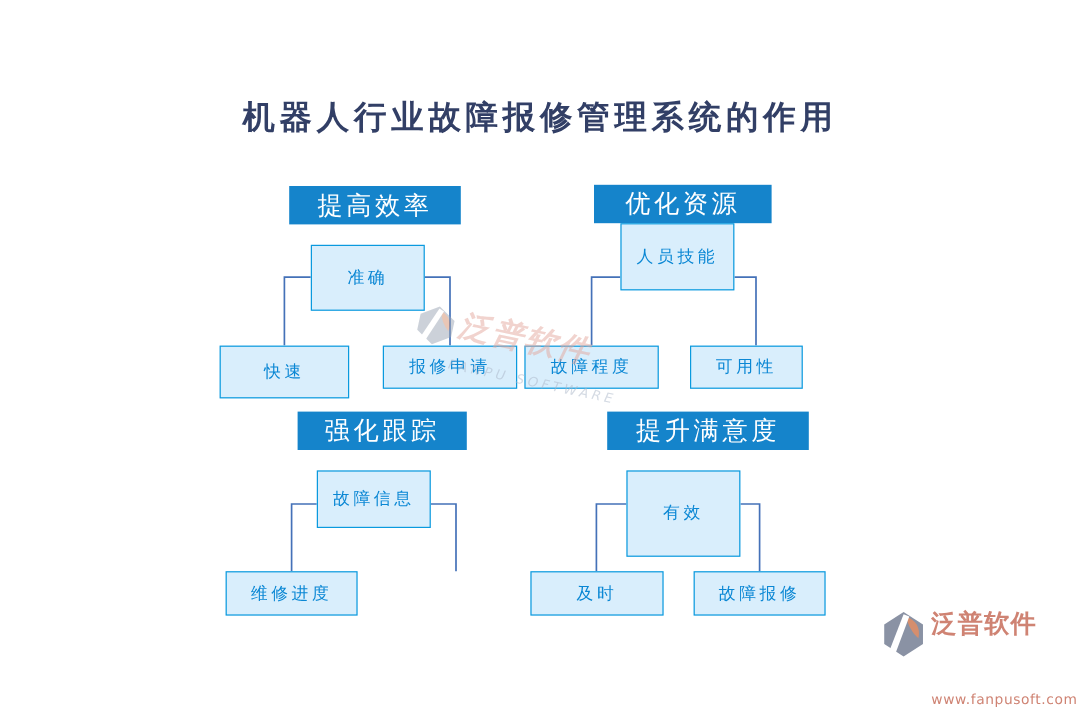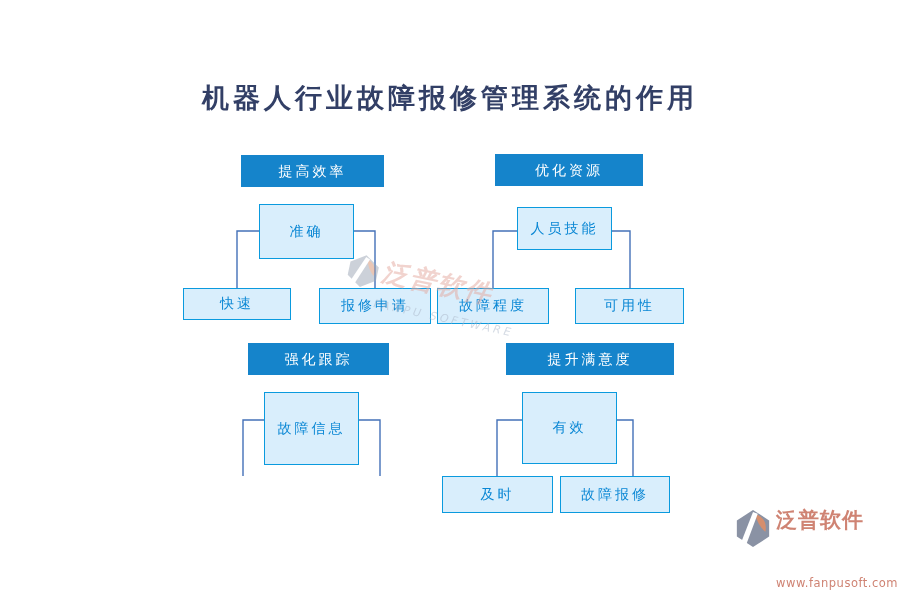--- a/index.html
+++ b/index.html
@@ -8,21 +8,21 @@
     font-family:"DejaVu Sans","Liberation Sans",sans-serif;
     padding-left:16px;
   }
   .title{
     position:absolute;left:0;top:80px;width:900px;text-align:center;
     font-family:"DejaVu Serif","Liberation Serif",serif;
     font-size:27px;letter-spacing:4px;color:var(--title-color,#323f66);font-weight:600;
   }
   .hdr{
     position:absolute;height:32px;line-height:32px;text-align:center;
-    background:var(--header-bg,#1584cb);color:#fff;font-size:14px;letter-spacing:3px;
+    background:var(--header-bg,#1584cb);color:#fff;font-size:21px;letter-spacing:3px;
   }
   .node{
     position:absolute;box-sizing:border-box;
     background:var(--box-fill,#d9eefc);border:1px solid var(--box-border,#0a9ade);
     color:var(--box-text,#0a87d4);font-size:14px;letter-spacing:3px;
     display:flex;align-items:center;justify-content:center;text-align:center;
     z-index:2;
   }
   .parent{width:95px;}
   svg.connectors{position:absolute;left:0;top:0;z-index:1;}
@@ -62,35 +62,36 @@
 
     <polyline points="264,420 243,420 243,476"></polyline>
     <polyline points="359,420 380,420 380,476"></polyline>
 
     <polyline points="522,420 497,420 497,476"></polyline>
     <polyline points="617,420 633,420 633,476"></polyline>
   </svg>
 
   <div class="hdr" style="left:241px;top:155px;width:143px">提高效率</div>
   <div class="node parent" style="left:259px;top:204px;height:55px">准确</div>
-  <div class="node" style="left:183px;top:288px;width:108px;height:32px">快速</div>
+  <div class="node" style="left:183px;top:288px;width:108px;height:44px">快速</div>
   <div class="node" style="left:319px;top:288px;width:112px;height:36px">报修申请</div>
 
   <div class="hdr" style="left:495px;top:154px;width:148px">优化资源</div>
-  <div class="node parent" style="left:517px;top:207px;height:43px">人员技能</div>
+  <div class="node parent" style="left:517px;top:186px;height:56px">人员技能</div>
   <div class="node" style="left:437px;top:288px;width:112px;height:36px">故障程度</div>
-  <div class="node" style="left:575px;top:288px;width:109px;height:36px">可用性</div>
+  <div class="node" style="left:575px;top:288px;width:94px;height:36px">可用性</div>
 
   <div class="hdr" style="left:248px;top:343px;width:141px">强化跟踪</div>
-  <div class="node parent" style="left:264px;top:392px;height:73px">故障信息</div>
+  <div class="node parent" style="left:264px;top:392px;height:48px">故障信息</div>
+  <div class="node" style="left:188px;top:476px;width:110px;height:37px">维修进度</div>
 
   <div class="hdr" style="left:506px;top:343px;width:168px">提升满意度</div>
   <div class="node parent" style="left:522px;top:392px;height:72px">有效</div>
   <div class="node" style="left:442px;top:476px;width:111px;height:37px">及时</div>
-  <div class="node" style="left:560px;top:476px;width:110px;height:37px">故障报修</div>
+  <div class="node" style="left:578px;top:476px;width:110px;height:37px">故障报修</div>
 
   <div class="watermark">
     <div class="wm-row">
       <span>
         <svg width="34" height="34" viewBox="0 0 40 40">
           <polygon points="20,1 37,12 37,28 20,39 3,28 3,12" fill="#9aa4b4"></polygon>
           <path d="M22 5 C31 8 35 15 33 23 C28 19 24 13 22 5 Z" fill="#d58e6d"></path>
           <path d="M13 36 L25 5 L20 3 L8 33 Z" fill="#ffffff"></path>
         </svg>
       </span>

